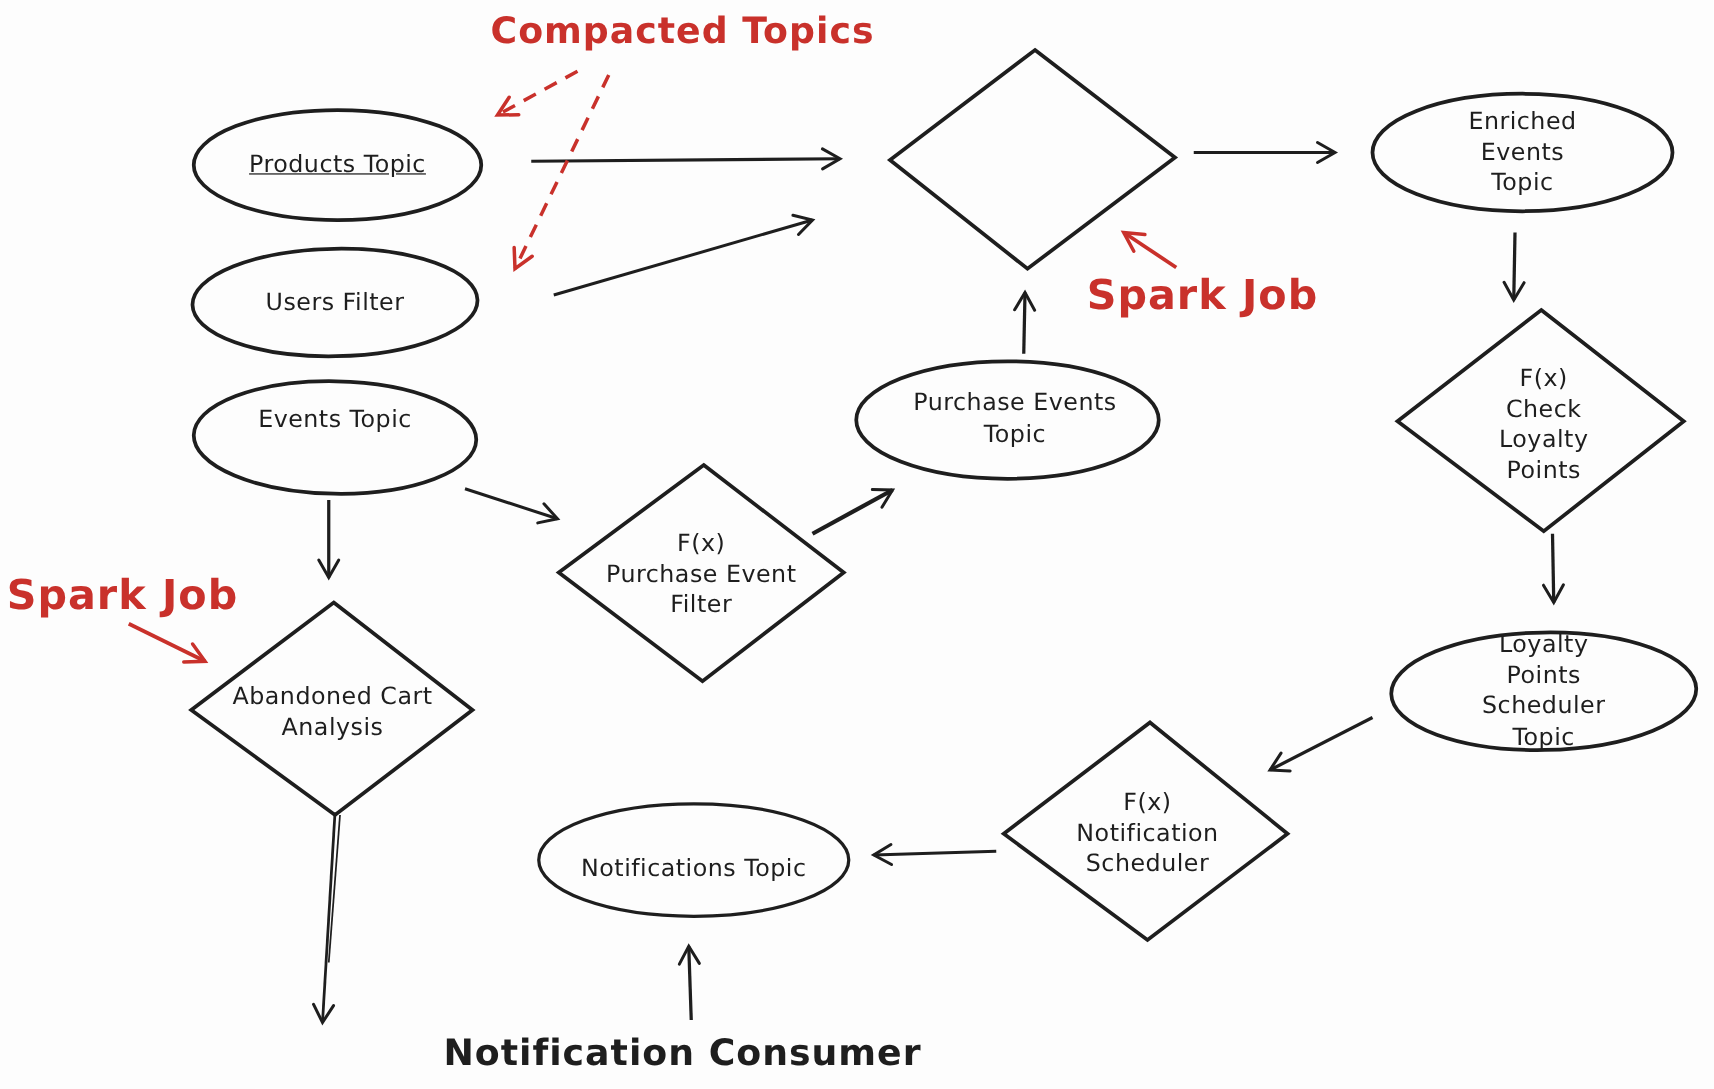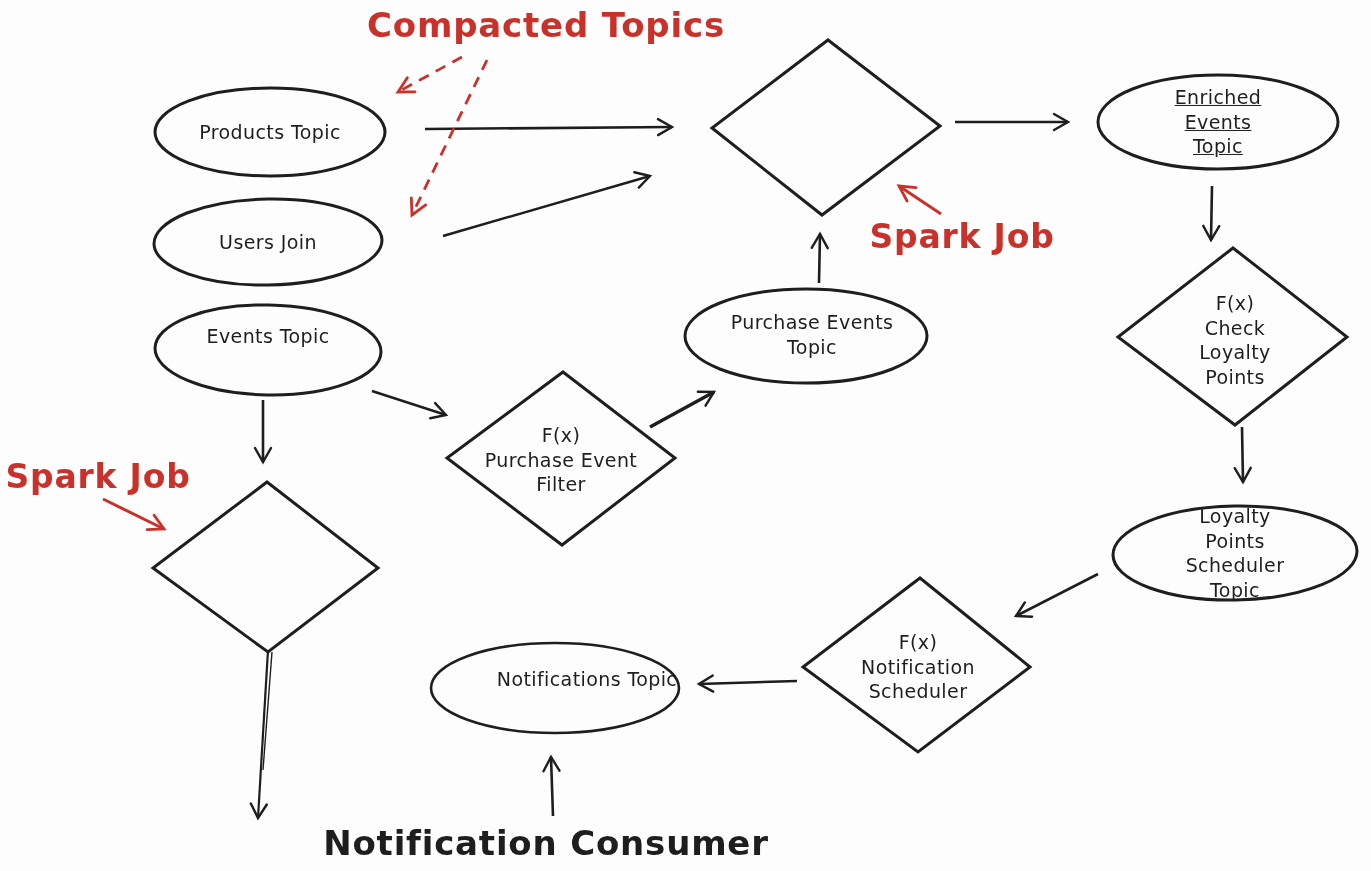--- a/index.html
+++ b/index.html
@@ -23,21 +23,21 @@
     letter-spacing: 0.4px;
     pointer-events: none;
   }
   .annot {
     font-size: 33px;
     font-weight: 600;
     letter-spacing: 0.8px;
     white-space: nowrap;
   }
   .annot.red { color: #c9312b; }
-  .annot.big { font-size: 34px; }
+  .annot.big { font-size: 29px; }
 </style>
 </head>
 <body>
 
 <div class="stage">
 
   <svg width="1371" height="871" viewBox="0 0 1371 871">
     <defs>
       <marker id="mB" markerUnits="userSpaceOnUse" markerWidth="28" markerHeight="28" refX="22" refY="14" orient="auto">
         <path d="M8,6 L22,14 L8,22" fill="none" stroke="#1e1e1e" stroke-width="2.4" stroke-linecap="round"></path>
@@ -75,36 +75,38 @@
     <path d="M553,816 L551,757" fill="none" stroke="#1e1e1e" stroke-width="2.6" marker-end="url(#mB)"></path>
     <path d="M268,650 L258,818" fill="none" stroke="#1e1e1e" stroke-width="2.2" marker-end="url(#mB)"></path>
     <path d="M272,652 L263,770" fill="none" stroke="#1e1e1e" stroke-width="1.4"></path>
 
     <path d="M462,57 L398,92" fill="none" stroke="#c9312b" stroke-width="2.8" stroke-dasharray="11 8" marker-end="url(#mR)"></path>
     <path d="M487,60 L412,215" fill="none" stroke="#c9312b" stroke-width="2.8" stroke-dasharray="11 8" marker-end="url(#mR)"></path>
     <path d="M941,214 L899,186" fill="none" stroke="#c9312b" stroke-width="3" marker-end="url(#mR)"></path>
     <path d="M103,499 L164,529" fill="none" stroke="#c9312b" stroke-width="3" marker-end="url(#mR)"></path>
   </svg>
 
-  <div class="lbl" style="left:270px; top:132px;">Products Topic</div>
-  <div class="lbl" style="left:268px; top:242px;">Users Join</div>
+  <div class="lbl" style="left:270px; top:132px;text-decoration:underline;">Products Topic</div>
+  <div class="lbl" style="left:268px; top:242px;">Users Filter</div>
   <div class="lbl" style="left:268px; top:336px;">Events Topic</div>
   <div class="lbl" style="left:812px; top:335px;">Purchase Events
 Topic</div>
-  <div class="lbl" style="left:1218px; top:122px;text-decoration:underline;">Enriched Events
+  <div class="lbl" style="left:1218px; top:122px;">Enriched Events
 Topic</div>
   <div class="lbl" style="left:1235px; top:553px;">Loyalty Points
 Scheduler Topic</div>
-  <div class="lbl" style="left:555px; top:679px;margin-left:32px;">Notifications Topic</div>
+  <div class="lbl" style="left:555px; top:695px;">Notifications Topic</div>
   <div class="lbl" style="left:561px; top:460px;">F(x)
 Purchase Event
 Filter</div>
   <div class="lbl" style="left:1235px; top:340px;">F(x)
 Check Loyalty
 Points</div>
+  <div class="lbl" style="left:266px; top:570px;">Abandoned Cart
+Analysis</div>
   <div class="lbl" style="left:918px; top:667px;">F(x)
 Notification
 Scheduler</div>
 
   <div class="lbl annot red big" style="left:546px; top:25px;">Compacted Topics</div>
   <div class="lbl annot red" style="left:962px; top:237px;">Spark Job</div>
   <div class="lbl annot red" style="left:98px; top:477px;">Spark Job</div>
   <div class="lbl annot big" style="left:546px; top:843px;">Notification Consumer</div>
 
 </div>

